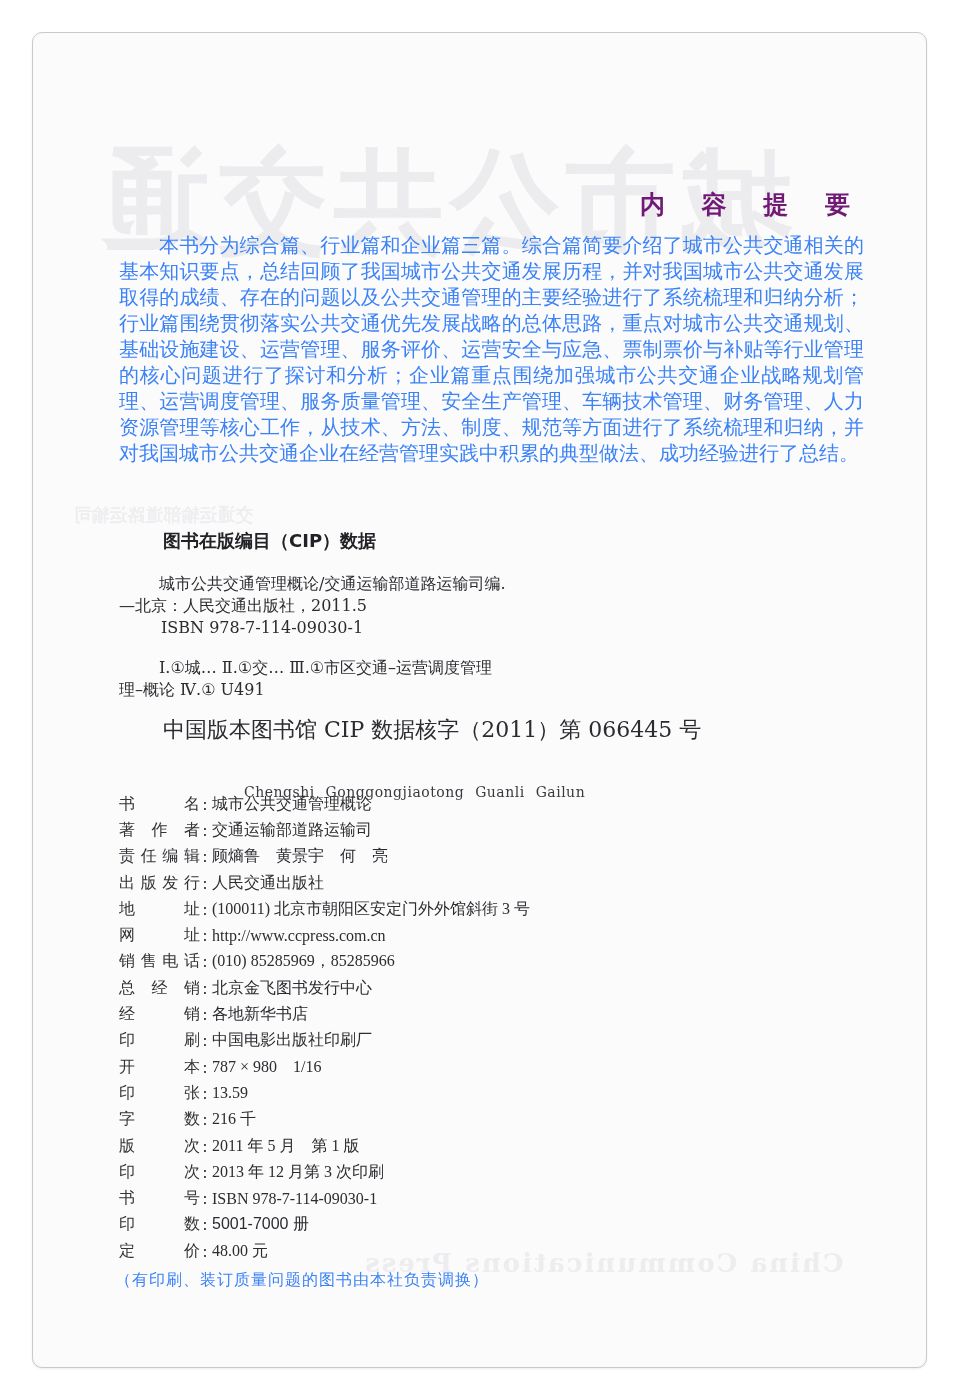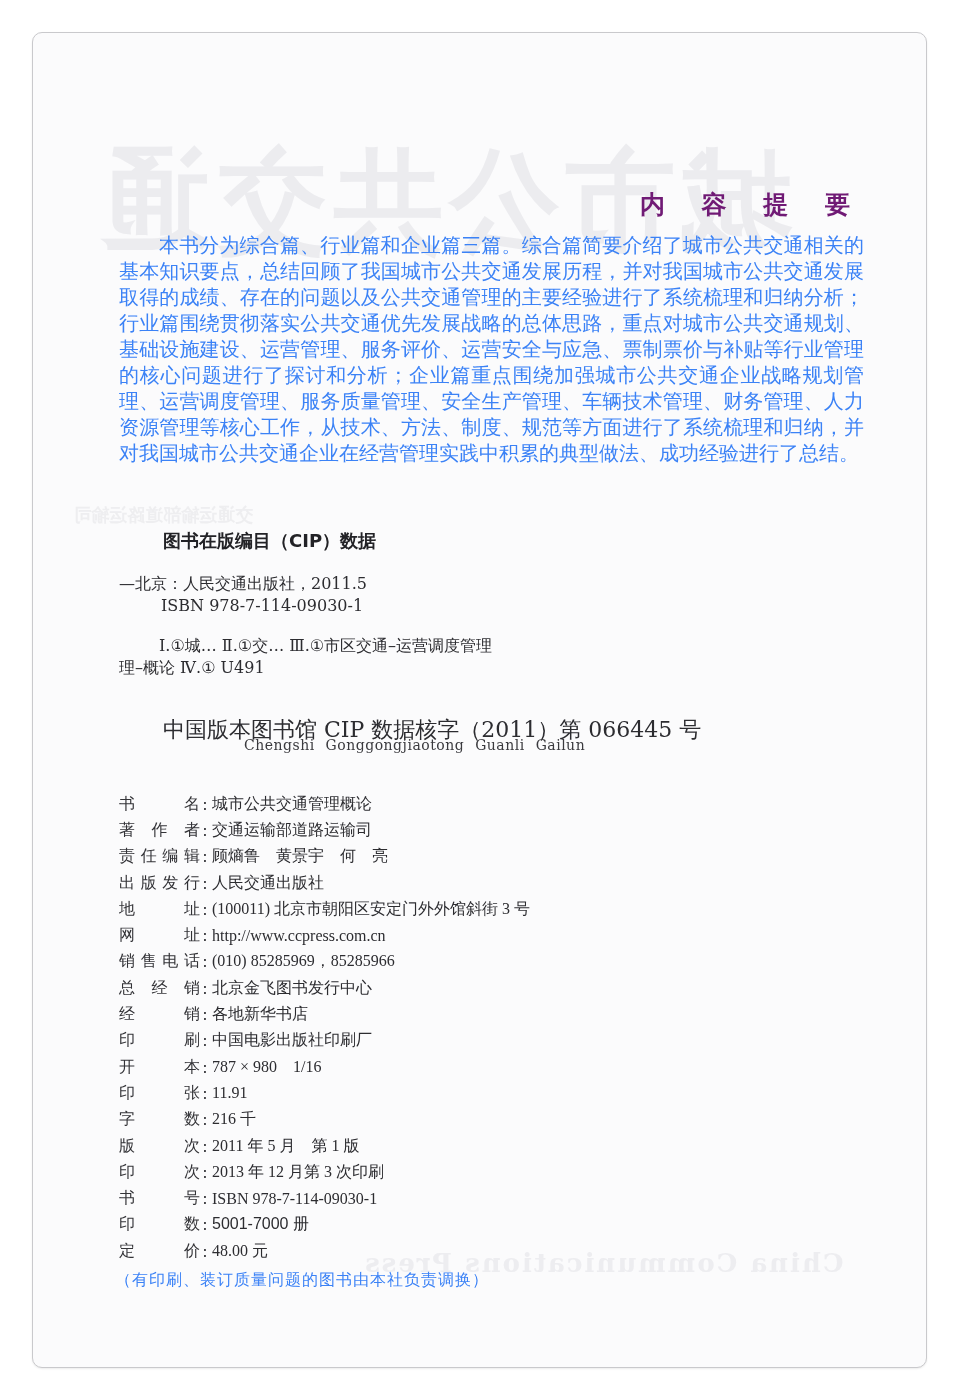--- a/index.html
+++ b/index.html
@@ -99,21 +99,21 @@
     .cip-verify {
       position: absolute;
       top: 682px;
       left: 44px;
       font-size: 22px;
       color: #2c2c30;
       white-space: nowrap;
     }
     .pinyin {
       position: absolute;
-      top: 704px;
+      top: 751px;
       left: 125px;
       font-size: 14px;
       letter-spacing: 0.5px;
       color: #3a3a3e;
       word-spacing: 6px;
       white-space: nowrap;
     }
     .colophon {
       position: absolute;
       top: 758px;
@@ -171,20 +171,21 @@
 
     <div class="section-title">内 容 提 要</div>
 
     <div class="summary">
       <p>本书分为综合篇、行业篇和企业篇三篇。综合篇简要介绍了城市公共交通相关的基本知识要点，总结回顾了我国城市公共交通发展历程，并对我国城市公共交通发展取得的成绩、存在的问题以及公共交通管理的主要经验进行了系统梳理和归纳分析；行业篇围绕贯彻落实公共交通优先发展战略的总体思路，重点对城市公共交通规划、基础设施建设、运营管理、服务评价、运营安全与应急、票制票价与补贴等行业管理的核心问题进行了探讨和分析；企业篇重点围绕加强城市公共交通企业战略规划管理、运营调度管理、服务质量管理、安全生产管理、车辆技术管理、财务管理、人力资源管理等核心工作，从技术、方法、制度、规范等方面进行了系统梳理和归纳，并对我国城市公共交通企业在经营管理实践中积累的典型做法、成功经验进行了总结。</p>
     </div>
 
     <div class="cip-title">图书在版编目（CIP）数据</div>
 
     <div class="cip-block">
+      <div class="line indent1">城市公共交通管理概论/交通运输部道路运输司编.</div>
       <div class="line">—北京：人民交通出版社，2011.5</div>
       <div class="line indent2">ISBN 978-7-114-09030-1</div>
       <div class="gap"></div>
       <div class="line indent1">Ⅰ.①城…  Ⅱ.①交…  Ⅲ.①市区交通–运营调度管理</div>
       <div class="line">理–概论  Ⅳ.① U491</div>
     </div>
 
     <div class="cip-verify">中国版本图书馆 CIP 数据核字（2011）第 066445 号</div>
 
     <div class="pinyin">Chengshi Gonggongjiaotong Guanli Gailun</div>
@@ -285,21 +286,21 @@
           </span>
           <span class="colon">:</span>
           <span class="value">787 × 980　1/16</span>
         </div>
         <div class="row">
           <span class="label">
             <span>印</span>
             <span>张</span>
           </span>
           <span class="colon">:</span>
-          <span class="value">11.91</span>
+          <span class="value">13.59</span>
         </div>
         <div class="row">
           <span class="label">
             <span>字</span>
             <span>数</span>
           </span>
           <span class="colon">:</span>
           <span class="value">216 千</span>
         </div>
         <div class="row">

